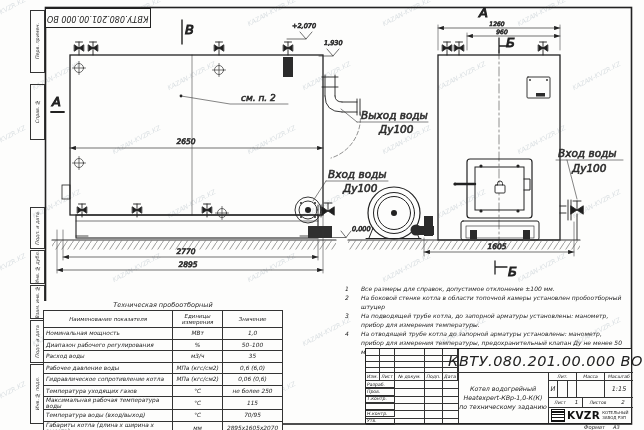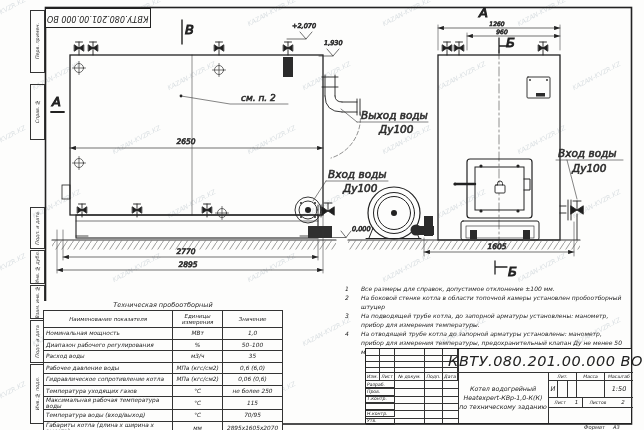--- a/index.html
+++ b/index.html
@@ -451,27 +451,37 @@
       <span>по техническому заданию</span>
     </div>
 
     <div class="abs cell lbl" style="left:183px;top:24px;width:28px;height:8px">Лит.</div>
     <div class="abs cell lbl" style="left:211px;top:24px;width:28px;height:8px">Масса</div>
     <div class="abs lbl" style="left:239px;top:24px;width:28px;height:8px;border-bottom:1px solid #333">Масштаб</div>
     <div class="abs val" style="left:183px;top:32px;width:9px;height:17px;border-right:1px solid #333;border-bottom:1px solid #333">И</div>
     <div class="abs" style="left:192px;top:32px;width:9.5px;height:17px;border-right:1px solid #333;border-bottom:1px solid #333"></div>
     <div class="abs" style="left:201.5px;top:32px;width:9.5px;height:17px;border-right:1px solid #333;border-bottom:1px solid #333"></div>
     <div class="abs" style="left:211px;top:32px;width:28px;height:17px;border-right:1px solid #333;border-bottom:1px solid #333"></div>
-    <div class="abs val" style="left:239px;top:32px;width:28px;height:17px;border-bottom:1px solid #333">1:50</div>
+    <div class="abs val" style="left:239px;top:32px;width:28px;height:17px;border-bottom:1px solid #333">1:15</div>
 
     <div class="abs lbl" style="left:183px;top:49px;width:22px;height:8.5px">Лист</div>
     <div class="abs val" style="left:205px;top:49px;width:12px;height:8.5px;border-right:1px solid #333;font-size:5.5px">1</div>
     <div class="abs lbl" style="left:217px;top:49px;width:30px;height:8.5px">Листов</div>
     <div class="abs val" style="left:247px;top:49px;width:20px;height:8.5px;font-size:5.5px">2</div>
     <div class="abs" style="left:183px;top:57.5px;width:84px;border-top:1px solid #333"></div>
 
+    <div class="abs" style="left:183px;top:57.5px;width:84px;height:17px">
+      <div id="logo-row">
+        <div id="logo-mark"></div>
+        <div id="logo-text">KVZR</div>
+        <div id="logo-sub">
+          <div>КОТЕЛЬНЫЙ</div>
+          <div>ЗАВОД РЭП</div>
+        </div>
+      </div>
+    </div>
   </div>
 
   <div id="format">
     <span>Формат</span>
     <span>А3</span>
   </div>
 </div>
 
 </body></html>

